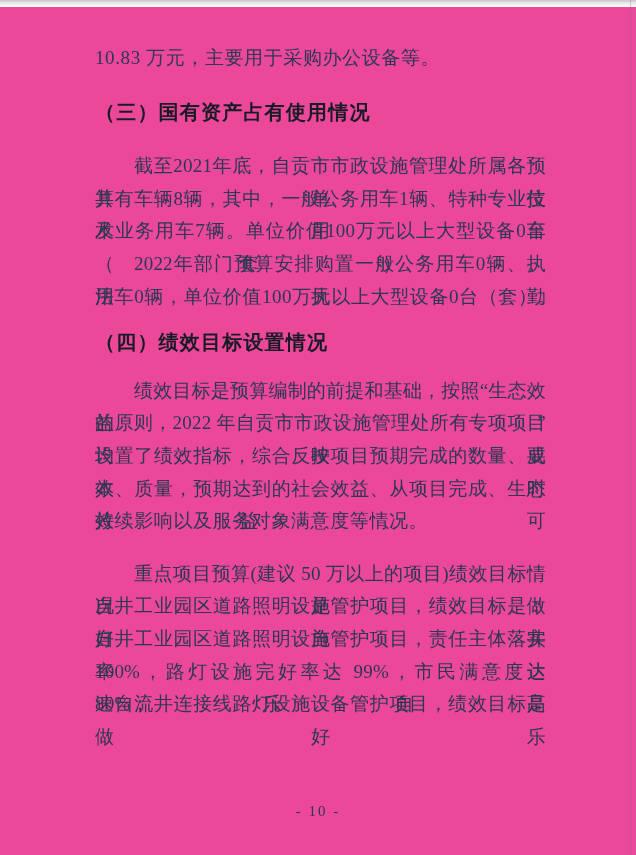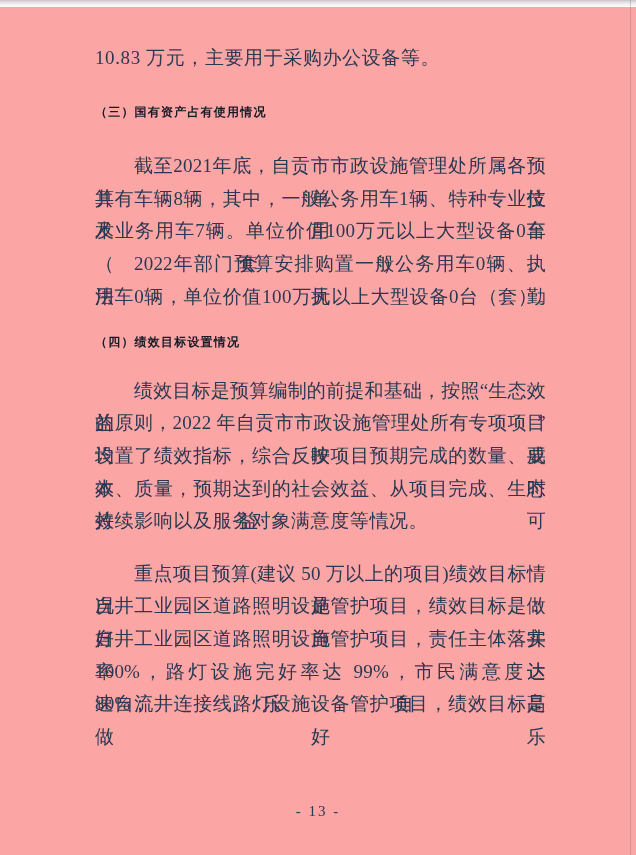--- a/index.html
+++ b/index.html
@@ -4,21 +4,21 @@
 <style>
   html, body {
     margin: 0;
     padding: 0;
     background: #ffffff;
   }
   .page {
     position: relative;
     width: 636px;
     height: 855px;
-    background: #fca5a5;
+    background: #ec4899;
     overflow: hidden;
     font-family: "Liberation Serif", "DejaVu Serif", serif;
   }
   
   .page::before {
     content: "";
     position: absolute;
     left: 0; top: 0; right: 0;
     height: 7px;
     background: linear-gradient(180deg, #c7c7c9 0px, #e9e9ea 3px, #ffffff 7px);
@@ -56,21 +56,21 @@
   }
   .indent {
     text-indent: 39px;
   }
   .gap-top {
     margin-top: 20px;
   }
   .heading {
     font-family: "Liberation Sans", "DejaVu Sans", sans-serif;
     font-weight: 700;
-    font-size: 12px;
+    font-size: 20px;
     line-height: 32.6px;
     height: 32.6px;
     color: #161b26;
     letter-spacing: 1.2px;
     white-space: nowrap;
   }
   .heading-3 { margin: 21px 0 22px 0; }
   .heading-4 { margin: 13px 0 16px 0; }
   .footer {
     position: absolute;
@@ -108,14 +108,14 @@
     <div class="line">持续影响以及服务对象满意度等情况。</div>
 
     <div class="line fill indent gap-top">重点项目预算(建议 50 万以上的项目)绩效目标情况是：</div>
     <div class="line fill">自井工业园区道路照明设施管护项目，绩效目标是做好自井</div>
     <div class="line fill">自井工业园区道路照明设施管护项目，责任主体落实率达</div>
     <div class="line fill">100%，路灯设施完好率达 99%，市民满意度达 80%；乐自高</div>
     <div class="line fill">速自流井连接线路灯设施设备管护项目，绩效目标是做好乐</div>
 
   </div>
 
-  <div class="footer">- 13 -</div>
+  <div class="footer">- 10 -</div>
 </div>
 
 </body></html>

